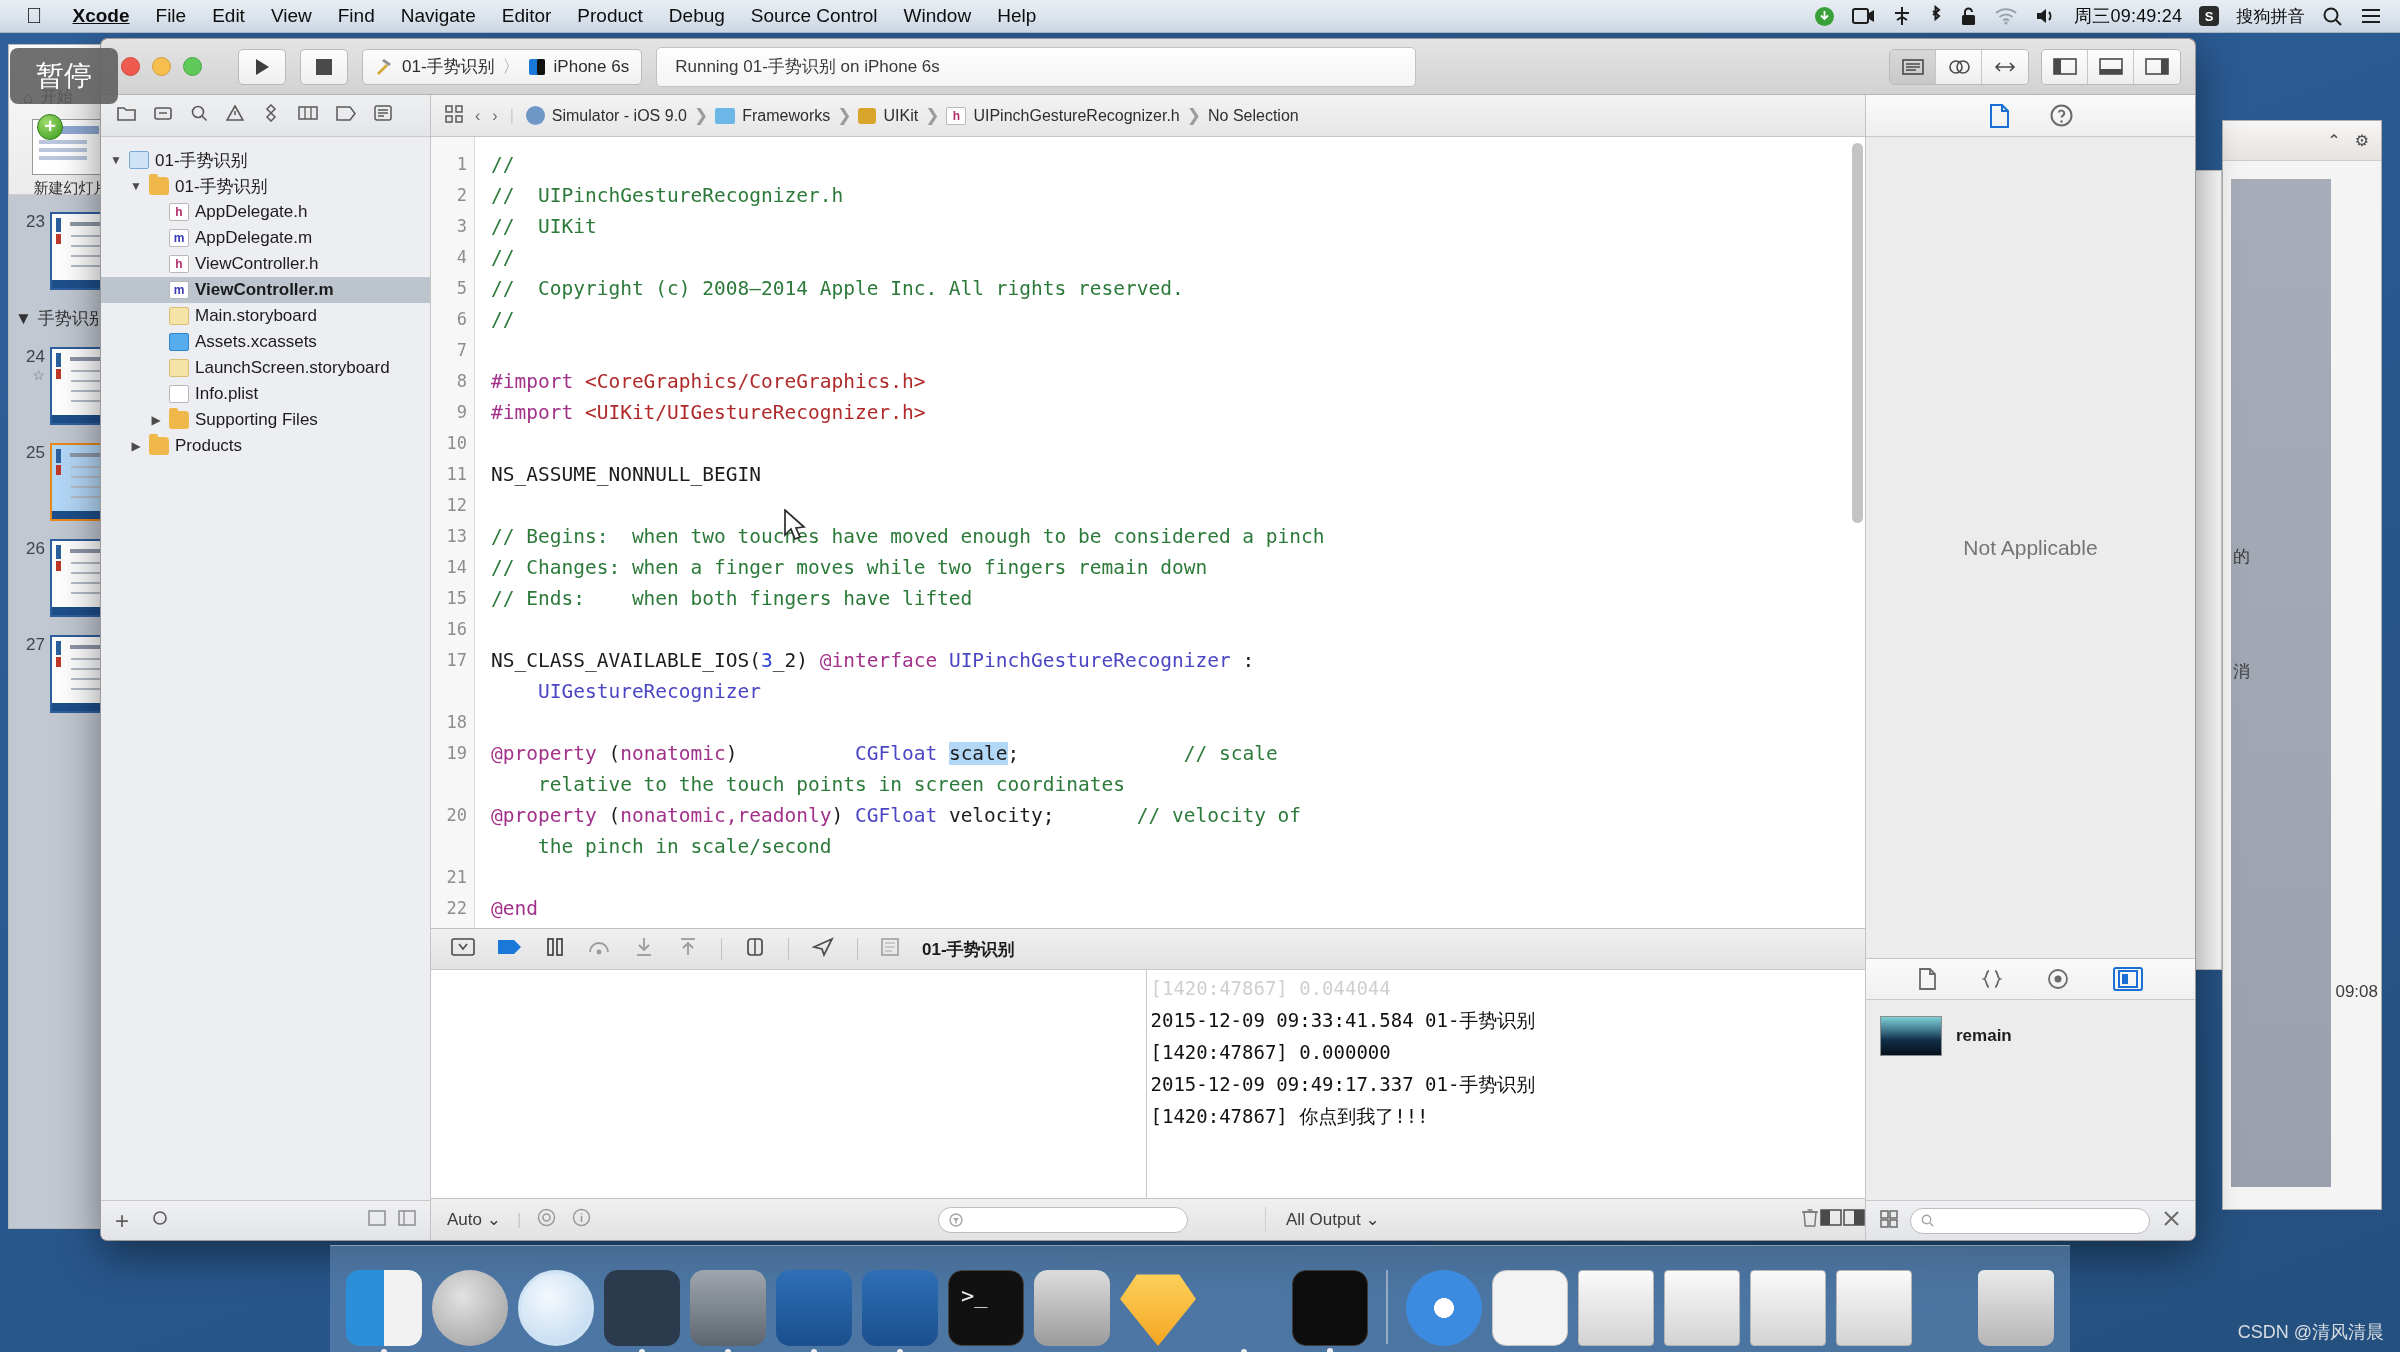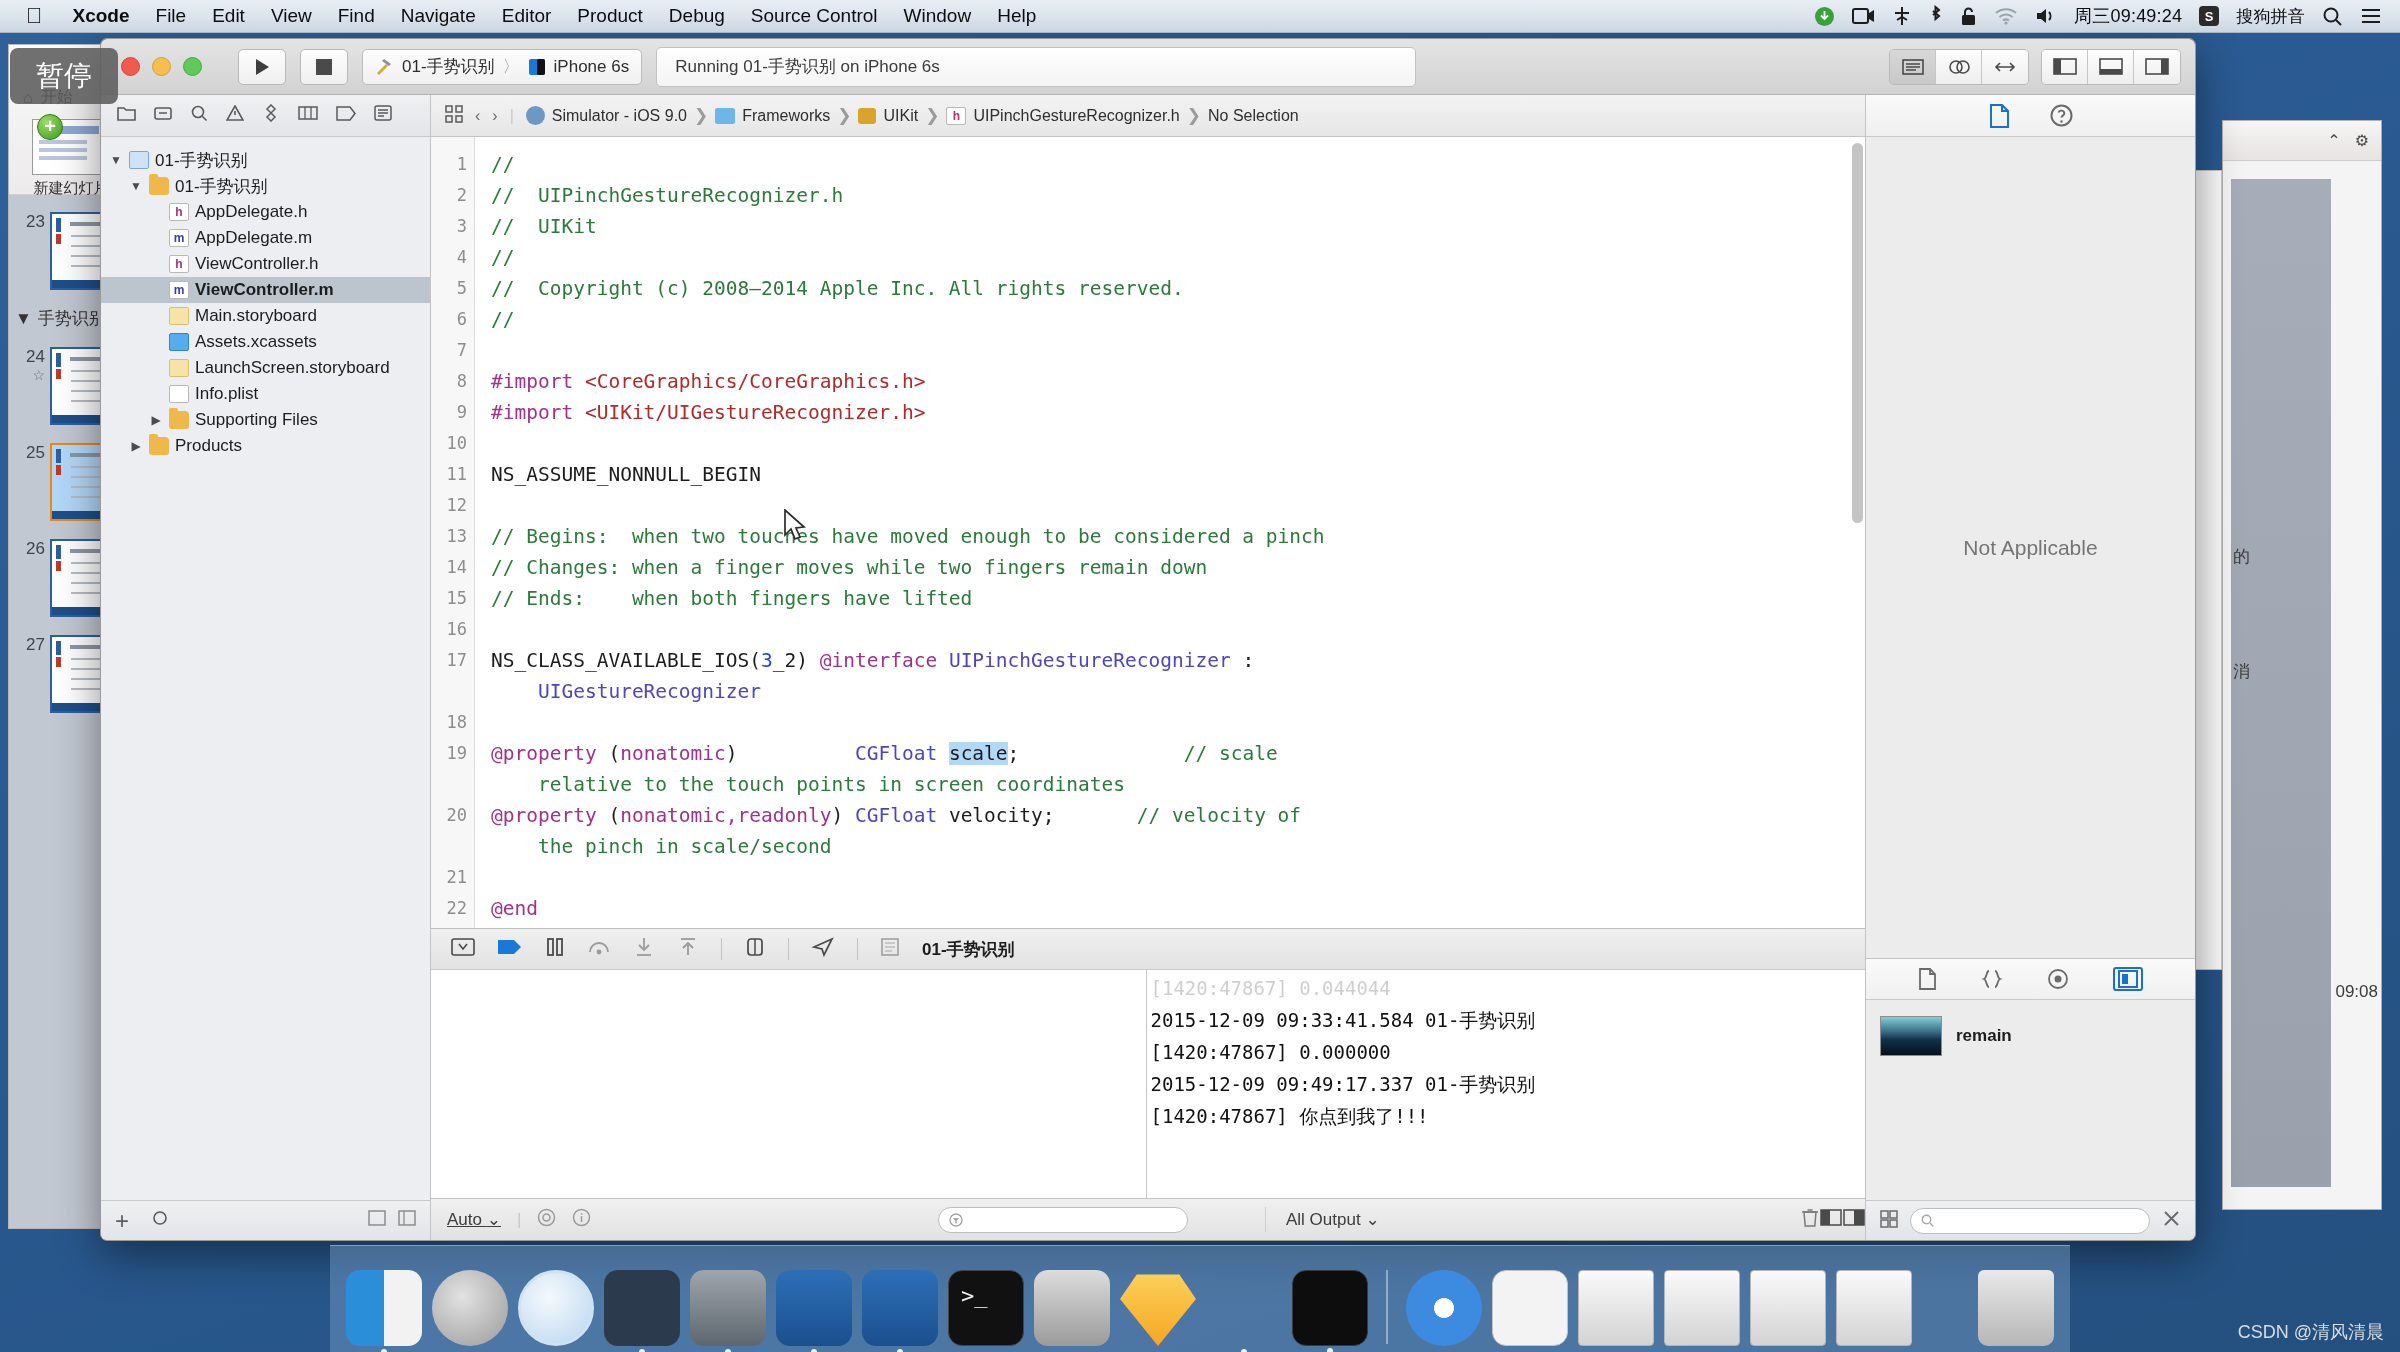--- a/index.html
+++ b/index.html
@@ -21,21 +21,21 @@
   .menubar {
     position: absolute; top: 0; left: 0; width: 2400px; height: 33px;
     background: linear-gradient(180deg,#e9eef4 0%,#dbe3ec 55%,#ccd6e2 100%);
     border-bottom: 1px solid #a9b4c2;
     display: flex; align-items: center;
     font-size: 19px; color: #0d0d0d;
     z-index: 60;
   }
   .menubar .apple { padding: 0 17px 0 26px; font-size: 22px; line-height: 1; }
   .menubar .mi { padding: 0 13px; white-space: nowrap; }
-  .menubar .mi.bold { font-weight: bold; }
+  .menubar .mi.bold { font-weight: bold; text-decoration: underline; }
   .menubar .spacer { flex: 1; }
   .menubar .right { display: flex; align-items: center; gap: 17px; padding-right: 18px; }
   .menubar .right .ico { display: inline-flex; align-items: center; justify-content: center; }
   .clock { font-size: 18px; letter-spacing: .2px; }
   .imebadge {
     background: #2b2b2b; color: #fff; font-size: 13px; font-weight: bold;
     width: 20px; height: 20px; border-radius: 4px;
     display: inline-flex; align-items: center; justify-content: center;
   }
 
@@ -263,21 +263,21 @@
     font-family: "DejaVu Sans Mono", monospace; font-size: 19px; line-height: 32px;
     color: #111; padding: 2px 0 0 4px;
   }
   .consolepane .cline { white-space: pre; }
   .consolepane .clipped { color: #cfcfcf; }
   .debugfooter {
     height: 42px; flex: 0 0 42px; display: flex; align-items: center;
     background: linear-gradient(180deg,#f0f0f0,#e2e2e2); border-top: 1px solid #c4c4c4;
     font-size: 17px; color: #3d3d3d;
   }
-  .debugfooter .left { display: flex; align-items: center; gap: 16px; padding-left: 16px; width: 430px; text-decoration: underline; }
+  .debugfooter .left { display: flex; align-items: center; gap: 16px; padding-left: 16px; width: 430px; }
   .debugfooter .mid { flex: 1; display: flex; justify-content: center; }
   .filterfield {
     width: 250px; height: 26px; border: 1px solid #bdbdbd; border-radius: 13px; background: #fff;
     display: flex; align-items: center; padding: 0 10px; color: #9a9a9a; font-size: 15px;
   }
   .debugfooter .rt { width: 600px; display: flex; align-items: center; gap: 1px; padding-left: 20px; border-left: 1px solid #cfcfcf; }
   .debugfooter .rt .spacer { flex: 1; }
 
   
   .inspector {

